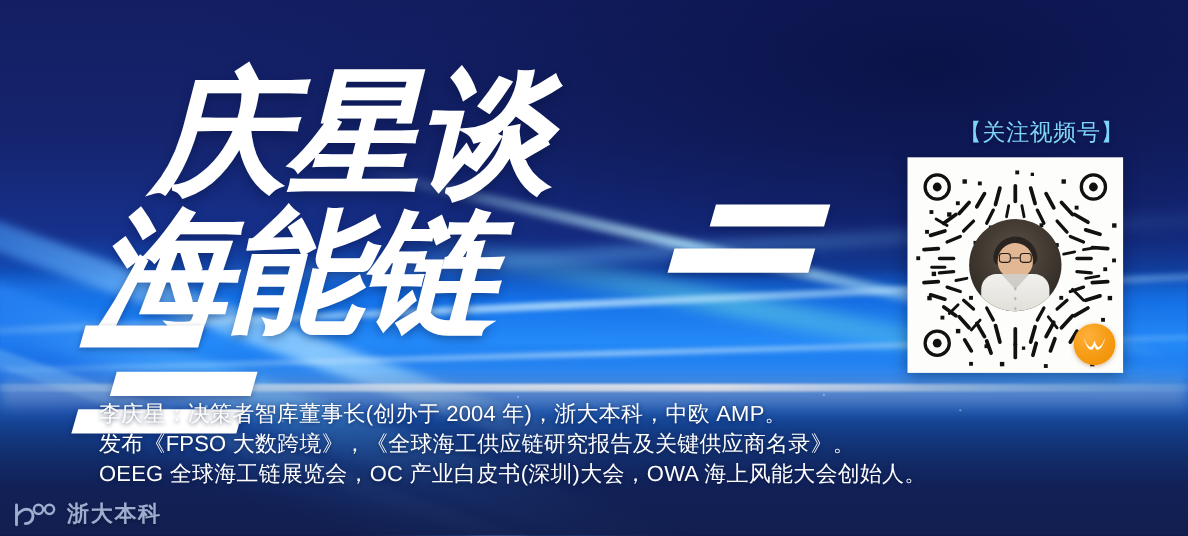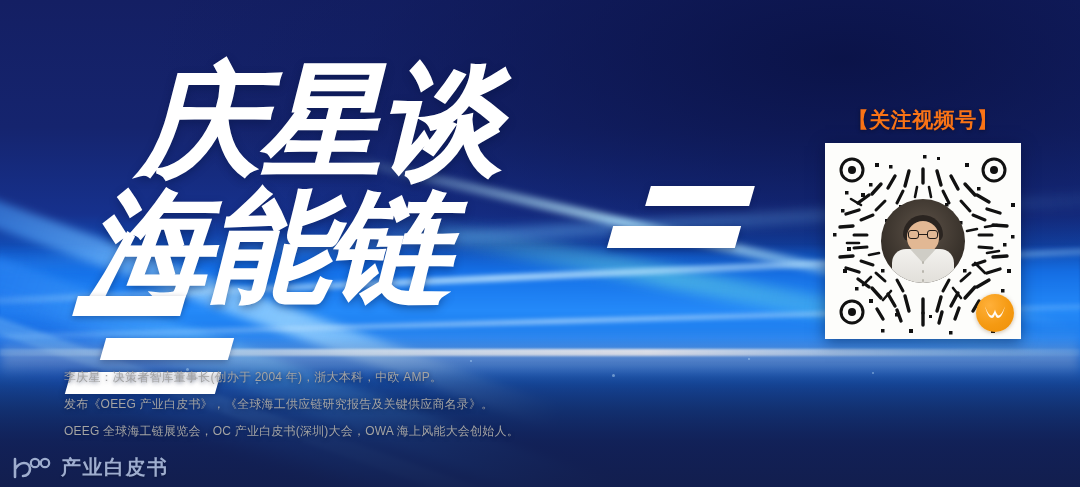--- a/index.html
+++ b/index.html
@@ -125,23 +125,23 @@
   }
   .dash-a1{ left:648px; top:138px; width:104px; height:20px; }
   .dash-a2{ left:610px; top:178px; width:128px; height:22px; }
   .dash-b1{ left:75px;  top:248px; width:108px; height:20px; }
   .dash-b2{ left:103px; top:290px; width:128px; height:22px; }
   .dash-b3{ left:68px;  top:324px; width:150px; height:22px; }
 
   
   .qr-block{ position:absolute; left:824px; top:106px; width:198px; }
   .qr-label{
-    text-align:center;
-    color:#f97316;
-    font-size:21px; font-weight:700;
+    text-align:right;
+    color:#7dd3fc;
+    font-size:21px; font-weight:400;
     letter-spacing:.5px;
     margin-bottom:9px;
     text-shadow:0 1px 4px rgba(0,0,0,.4);
   }
   .qr-card{
     position:relative;
     width:196px; height:196px;
     background:#fdfdfb;
     margin:0 auto;
     box-shadow:0 3px 14px rgba(4,12,45,.5);
@@ -172,23 +172,23 @@
   .qr-badge{
     position:absolute; right:7px; bottom:7px;
     width:38px; height:38px; border-radius:50%;
     background:radial-gradient(circle at 35% 30%, #ffb03a 0%, #f59a12 55%, #ef8f06 100%);
     box-shadow:0 1px 4px rgba(120,70,0,.35);
   }
   .qr-badge svg{ position:absolute; left:50%; top:50%; width:26px; height:20px; margin:-10px 0 0 -13px; }
 
   
   .bio{
-    position:absolute; left:64px; top:364px; width:700px;
-    color:#a3a3a3;
-    font-size:12px;
+    position:absolute; left:90px; top:364px; width:700px;
+    color:#ffffff;
+    font-size:20px;
     line-height:27px;
     letter-spacing:.2px;
     text-shadow:0 1px 4px rgba(6,18,55,.65);
     font-family:"Liberation Sans","DejaVu Sans",sans-serif;
   }
   .bio p{ white-space:nowrap; }
 
   
   .watermark{
     position:absolute; left:8px; bottom:6px;
@@ -383,26 +383,26 @@
       <div class="qr-badge">
         <svg viewBox="0 0 26 20">
           <path d="M3 3 C3 3 5.5 15 10 15 C12 15 13 11 13 11 C13 11 14 15 16 15 C20.5 15 23 3 23 3 C23 3 20 12.5 16.6 12.5 C14.8 12.5 13 6.5 13 6.5 C13 6.5 11.2 12.5 9.4 12.5 C6 12.5 3 3 3 3 Z" fill="#ffffff" opacity="0.96"></path>
         </svg>
       </div>
     </div>
   </div>
 
   <div class="bio">
     <p>李庆星：决策者智库董事长(创办于 2004 年)，浙大本科，中欧 AMP。</p>
-    <p>发布《OEEG 产业白皮书》，《全球海工供应链研究报告及关键供应商名录》。</p>
+    <p>发布《FPSO 大数跨境》，《全球海工供应链研究报告及关键供应商名录》。</p>
     <p>OEEG 全球海工链展览会，OC 产业白皮书(深圳)大会，OWA 海上风能大会创始人。</p>
   </div>
 
   <div class="watermark">
     <svg class="wm-logo" viewBox="0 0 44 26">
       <path d="M7 4 L7 22 M7 14 C7 14 11 8 16 8 C20 8 22 11 22 14 C22 18 19 21 15 21" stroke="#c6d6f2" stroke-width="2.6" fill="none" stroke-linecap="round"></path>
       <circle cx="27" cy="8" r="4.2" fill="none" stroke="#c6d6f2" stroke-width="2.2"></circle>
       <circle cx="37" cy="8" r="4.2" fill="none" stroke="#c6d6f2" stroke-width="2.2"></circle>
     </svg>
-    <span class="wm-text">产业白皮书</span>
+    <span class="wm-text">浙大本科</span>
   </div>
 
 </div>
 
 </body></html>

